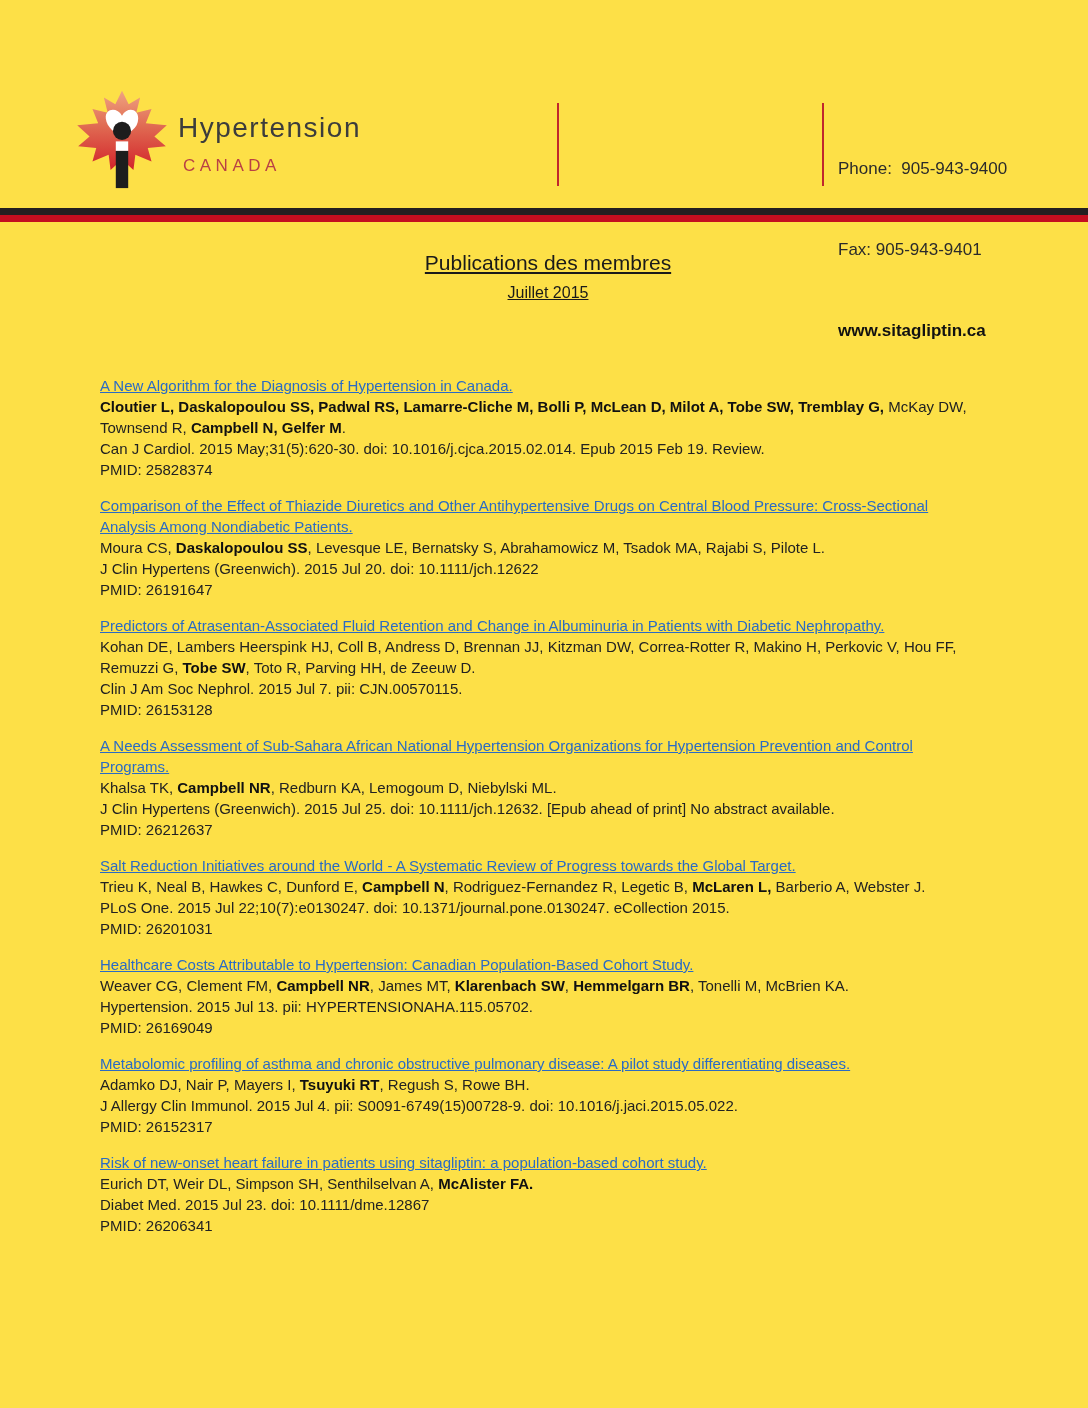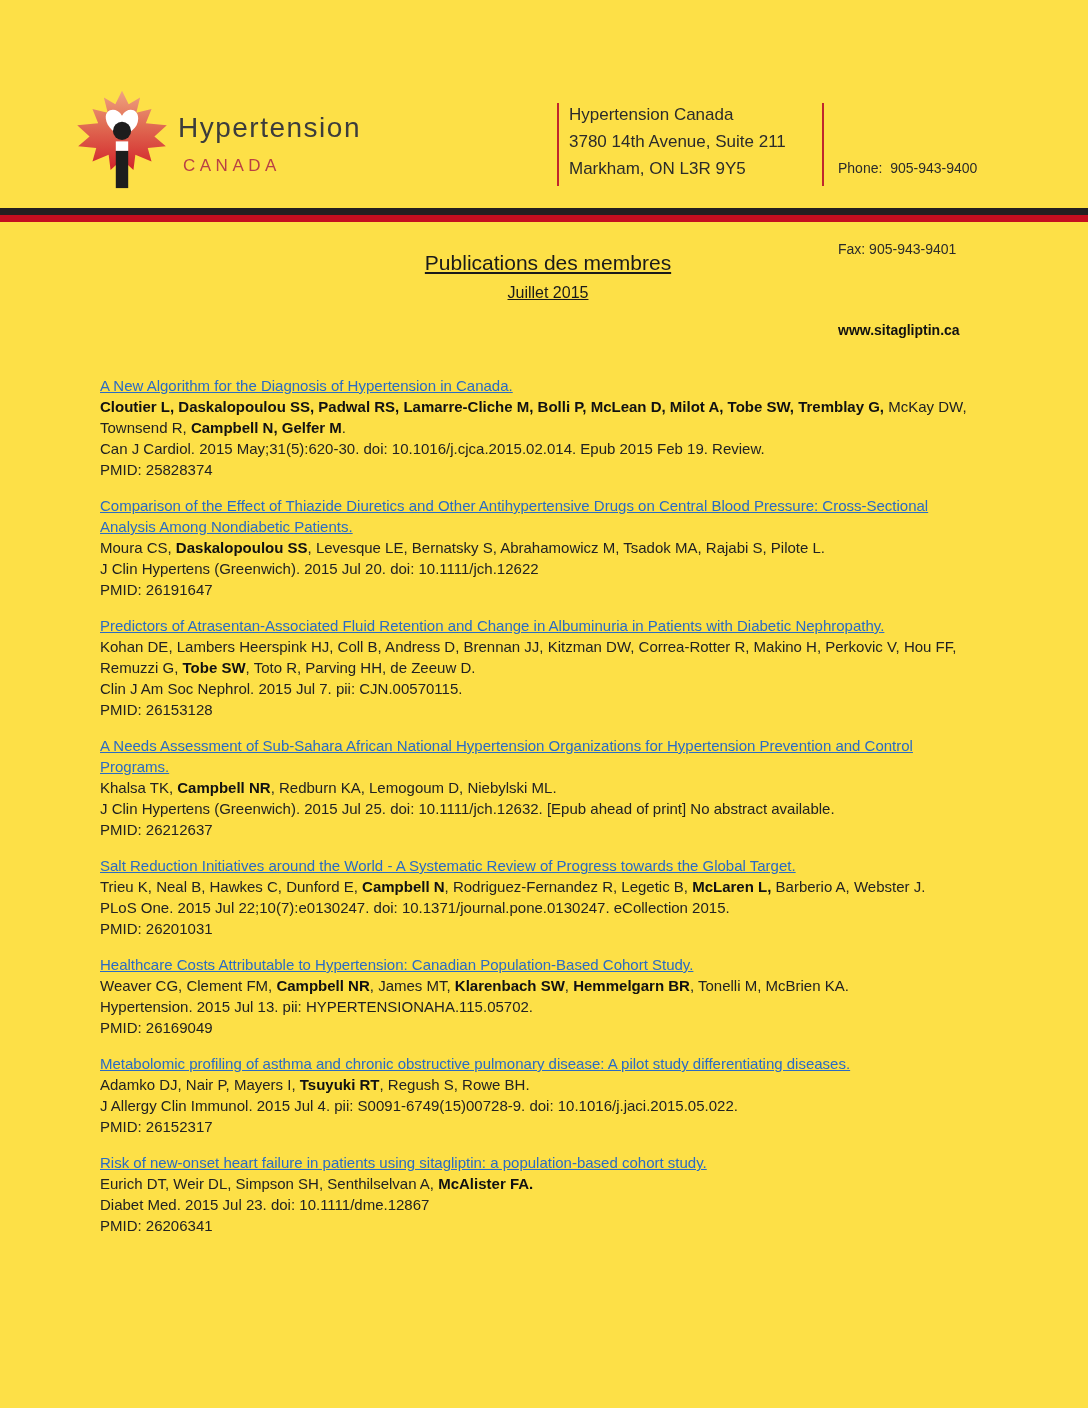--- a/index.html
+++ b/index.html
@@ -33,21 +33,21 @@
   .vdivider {
     position: absolute;
     top: 103px;
     width: 2px;
     height: 83px;
     background: var(--divider-red, #c0272d);
   }
   .vdivider.d1 { left: 557px; }
   .vdivider.d2 { left: 822px; }
   .addr-block { position: absolute; left: 569px; top: 101px; font-size: 17px; line-height: 27px; color: #2b2b2b; }
-  .contact-block { position: absolute; left: 838px; top: 101px; font-size: 14px; line-height: 27px; color: #2b2b2b; white-space: pre-wrap; }
+  .contact-block { position: absolute; left: 838px; top: 101px; font-size: 17px; line-height: 27px; color: #2b2b2b; white-space: pre-wrap; }
   .contact-block .site { font-weight: 700; color: #111; }
 
   .rule-black { position: absolute; top: 208px; left: 0; width: 100%; height: 7px; background: var(--bar-black, #231f20); }
   .rule-red   { position: absolute; top: 215px; left: 0; width: 100%; height: 7px; background: var(--bar-red, #c30e1f); }
 
   
   .doc-titles { margin-top: 43px; text-align: center; padding-left: 8px; }
   .doc-title {
     font-size: 21px;
     color: #1a1a1a;
@@ -99,25 +99,20 @@
       <rect x="43.5" y="56" width="13" height="10" fill="#ffffff"></rect>
       <rect x="43.5" y="66" width="13" height="39" fill="#1d1d1d"></rect>
     </svg>
 
     <div class="brand-text">
       <div class="brand-name">Hypertension</div>
       <div class="brand-country">CANADA</div>
     </div>
 
     <div class="vdivider d1"></div>
-    <div class="addr-block">
-      <div>Hypertension Canada</div>
-      <div>3780 14th Avenue, Suite 211</div>
-      <div>Markham, ON L3R 9Y5</div>
-    </div>
 
     <div class="vdivider d2"></div>
     <div class="contact-block">
       <div>Phone:  905-943-9400</div>
       <div>Fax: 905-943-9401</div>
       <div class="site">www.sitagliptin.ca</div>
     </div>
 
     <div class="rule-black"></div>
     <div class="rule-red"></div>

